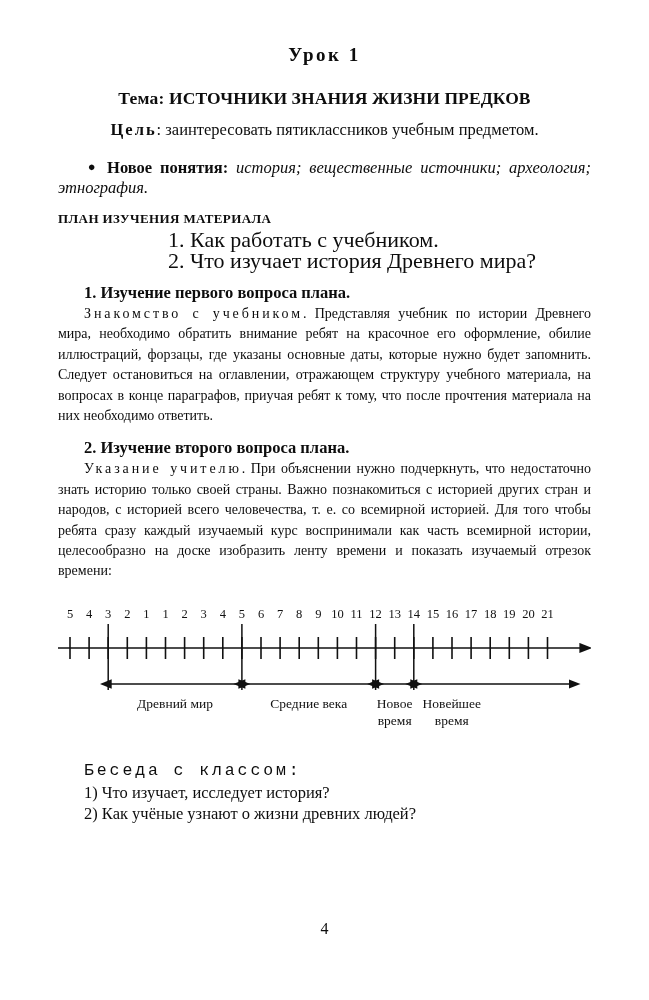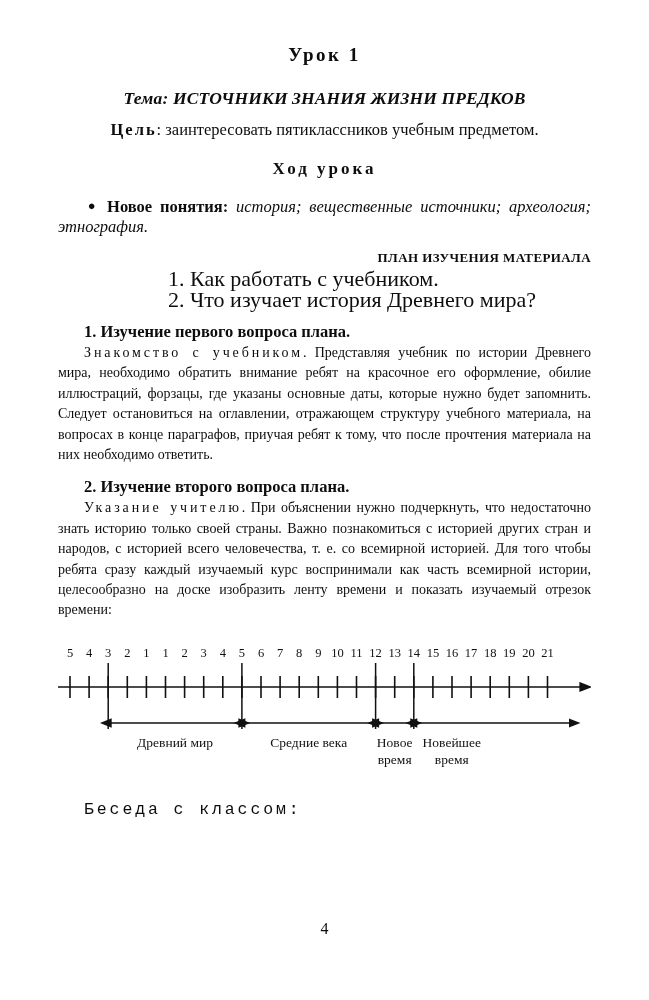--- a/index.html
+++ b/index.html
@@ -32,21 +32,20 @@
     letter-spacing: 2.5px;
     margin: 44px 0 0 0;
   }
   .theme-block {
     text-align: center;
     font-weight: bold;
     font-size: 17.5px;
     line-height: 21px;
     margin: 22px 0 0 0;
     letter-spacing: 0.1px;
-    font-style: italic;
   }
   .theme-block .theme-word { letter-spacing: 0.2px; }
   .theme-line2 { display: block; }
 
   .goal-line {
     text-align: center;
     font-size: 16.5px;
     margin: 11px 0 0 0;
     line-height: 20px;
   }
@@ -70,21 +69,21 @@
     margin: 17px 0 0 0;
     text-align: justify;
   }
   .concepts .bullet { font-size: 13px; vertical-align: 2px; }
   .concepts .concepts-label { font-weight: bold; }
   .concepts .concepts-italic { font-style: italic; }
   .indent { display: inline-block; width: 26px; }
 
   
   .plan-heading {
-    text-align: right;
+    text-align: left;
     font-weight: bold;
     font-size: 13px;
     letter-spacing: 0.4px;
     margin: 13px 0 0 0;
   }
   .plan-list {
     list-style: none;
     margin: 3px 0 0 0;
     padding: 0 0 0 110px;
     font-size: 22px;
@@ -154,21 +153,20 @@
 
   <div class="theme-block">
     <span class="theme-word">Тема:</span>
     <span>ИСТОЧНИКИ ЗНАНИЯ ЖИЗНИ ПРЕДКОВ</span>
   </div>
 
   <div class="goal-line">
     <span class="goal-label">Цель</span><span>: заинтересовать пятиклассников учебным предметом.</span>
   </div>
 
-  <div class="course-heading">Ход урока</div>
 
   <div class="concepts">
     <span class="indent"></span><span class="bullet">●</span>
     <span class="concepts-label">Новое понятия:</span><span class="concepts-italic"> история; вещественные источники; археология; этнография.</span>
   </div>
 
   <div class="plan-heading">ПЛАН ИЗУЧЕНИЯ МАТЕРИАЛА</div>
   <ul class="plan-list">
     <li>1. Как работать с учебником.</li>
     <li>2. Что изучает история Древнего мира?</li>
@@ -266,15 +264,19 @@
           <text x="250.75" y="102" text-anchor="middle" font-size="13.5" font-family="&quot;Liberation Serif&quot;, serif" fill="#111">Средние века</text>
           <text x="336.70000000000005" y="102" text-anchor="middle" font-size="13.5" font-family="&quot;Liberation Serif&quot;, serif" fill="#111">Новое</text>
           <text x="336.70000000000005" y="119" text-anchor="middle" font-size="13.5" font-family="&quot;Liberation Serif&quot;, serif" fill="#111">время</text>
           <text x="393.8" y="102" text-anchor="middle" font-size="13.5" font-family="&quot;Liberation Serif&quot;, serif" fill="#111">Новейшее</text>
           <text x="393.8" y="119" text-anchor="middle" font-size="13.5" font-family="&quot;Liberation Serif&quot;, serif" fill="#111">время</text>
         </g>
     </svg>
   </div>
 
   <div class="talk-label">Беседа с классом:</div>
+  <ul class="q-list">
+    <li>1) Что изучает, исследует история?</li>
+    <li>2) Как учёные узнают о жизни древних людей?</li>
+  </ul>
 
   <div class="page-number">4</div>
 </div>
 
 </body></html>

